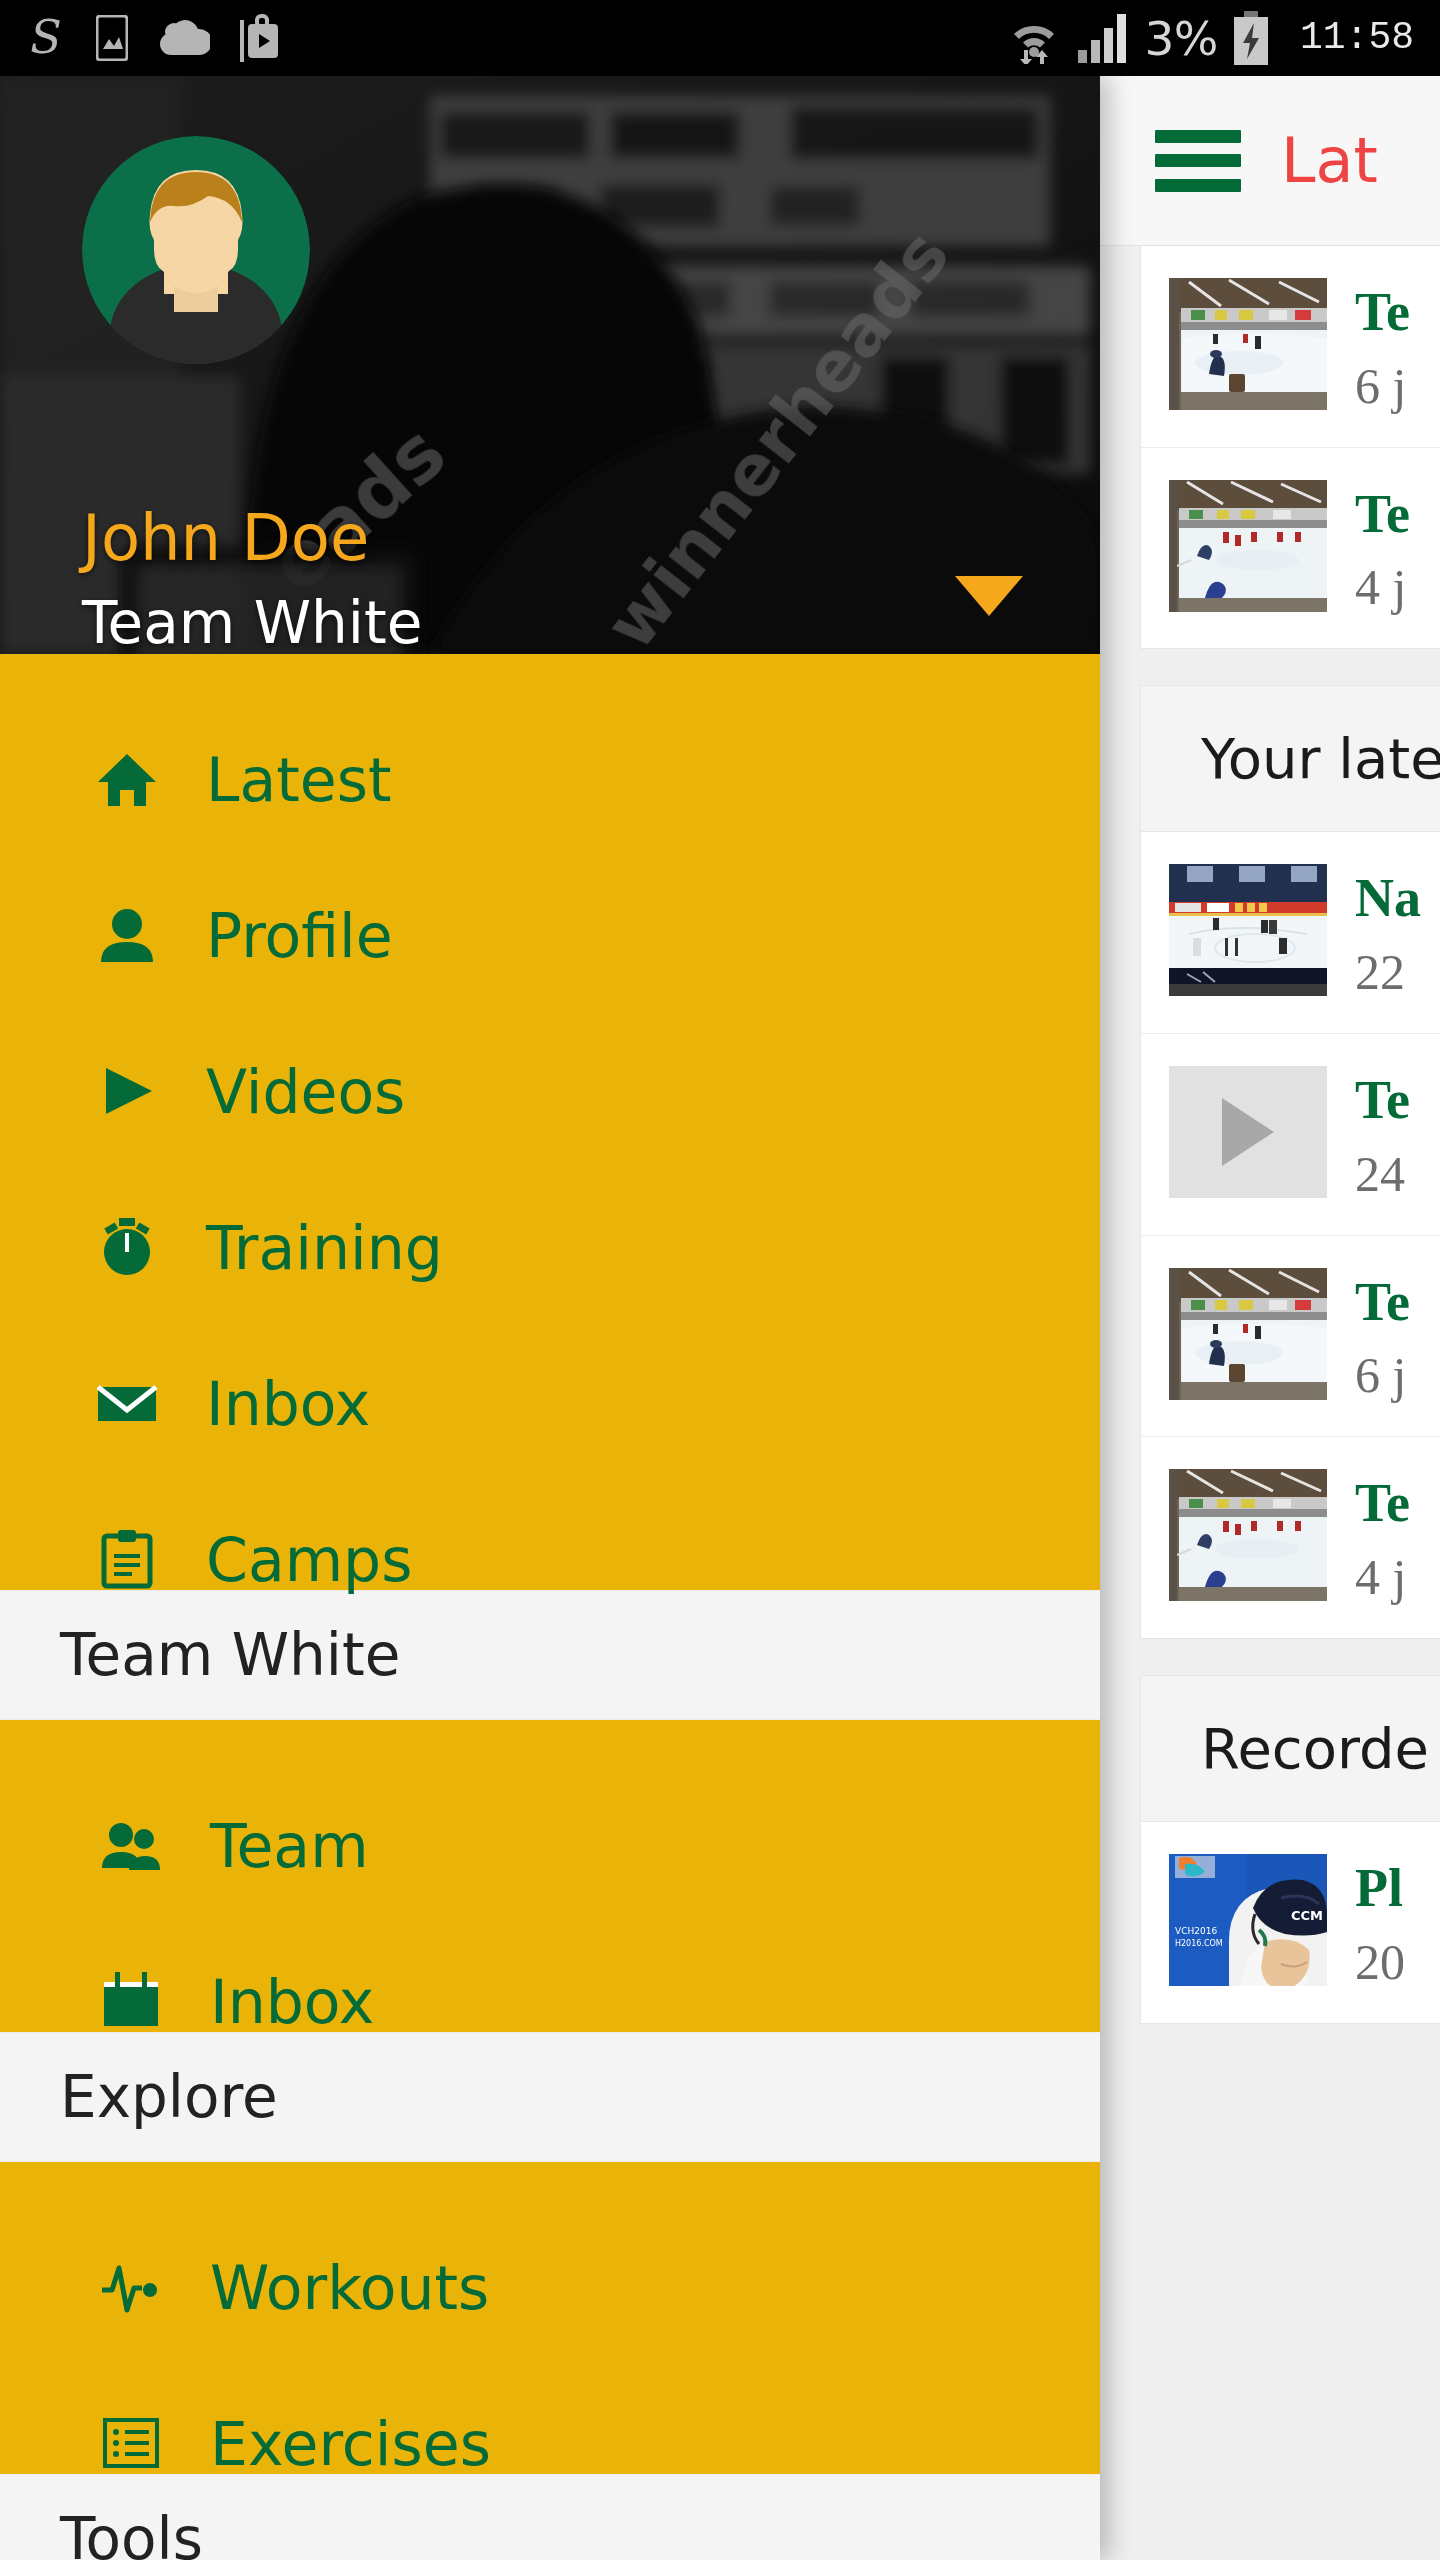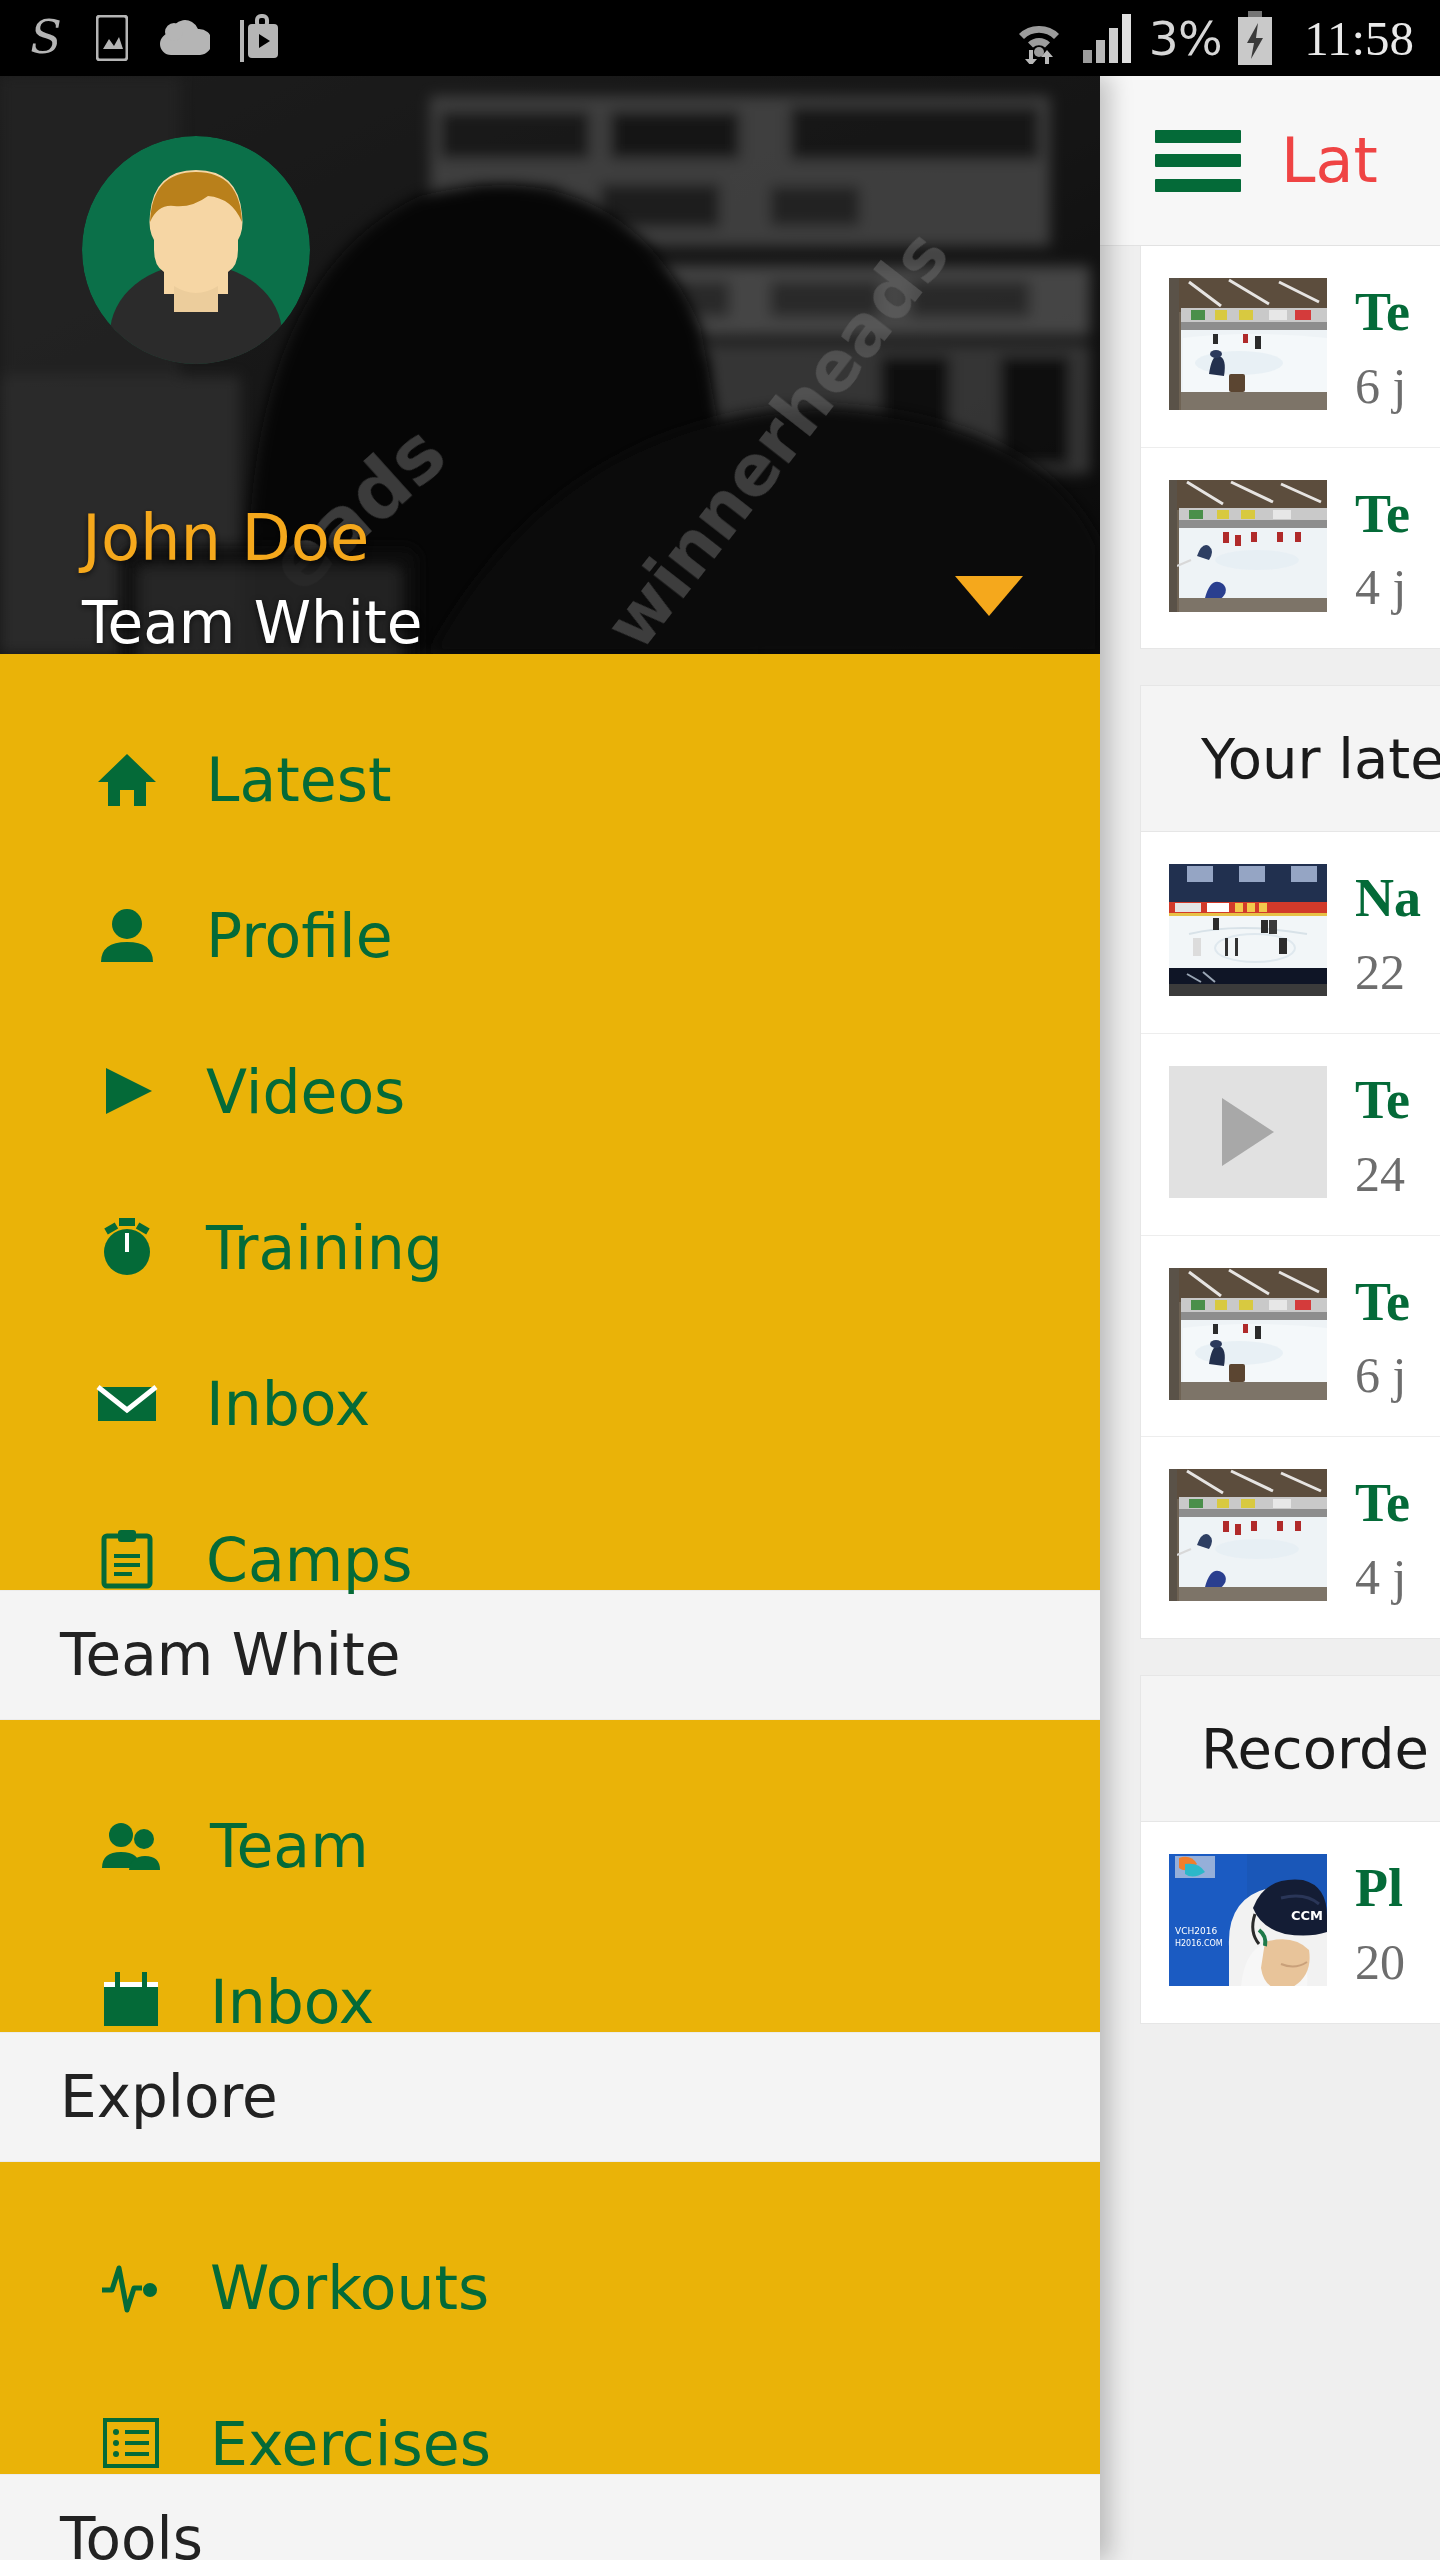--- a/index.html
+++ b/index.html
@@ -18,21 +18,21 @@
     padding:0 26px; z-index:60;
   }
   .sb-left{ display:flex; align-items:center; gap:30px; }
   .sb-right{ margin-left:auto; display:flex; align-items:center; gap:14px; }
   .sb-ico{ display:block; }
   .sb-pct{
     color:#d6d6d6; font-size:47px; font-family:"DejaVu Sans", sans-serif;
     letter-spacing:-0.5px; line-height:1;
   }
   .sb-time{
-    color:#e9e9e9; font-size:49px; font-family:Liberation Serif, serif;
+    color:#e9e9e9; font-size:38px; font-family:Liberation Mono, monospace;
     letter-spacing:0px; line-height:1; margin-left:16px;
   }
 
   
   .content{
     position:absolute; left:0; top:76px; width:1440px; height:2484px;
     background:#efefef; z-index:10;
   }
   .appbar{
     position:absolute; left:0; top:0; width:1440px; height:170px;

